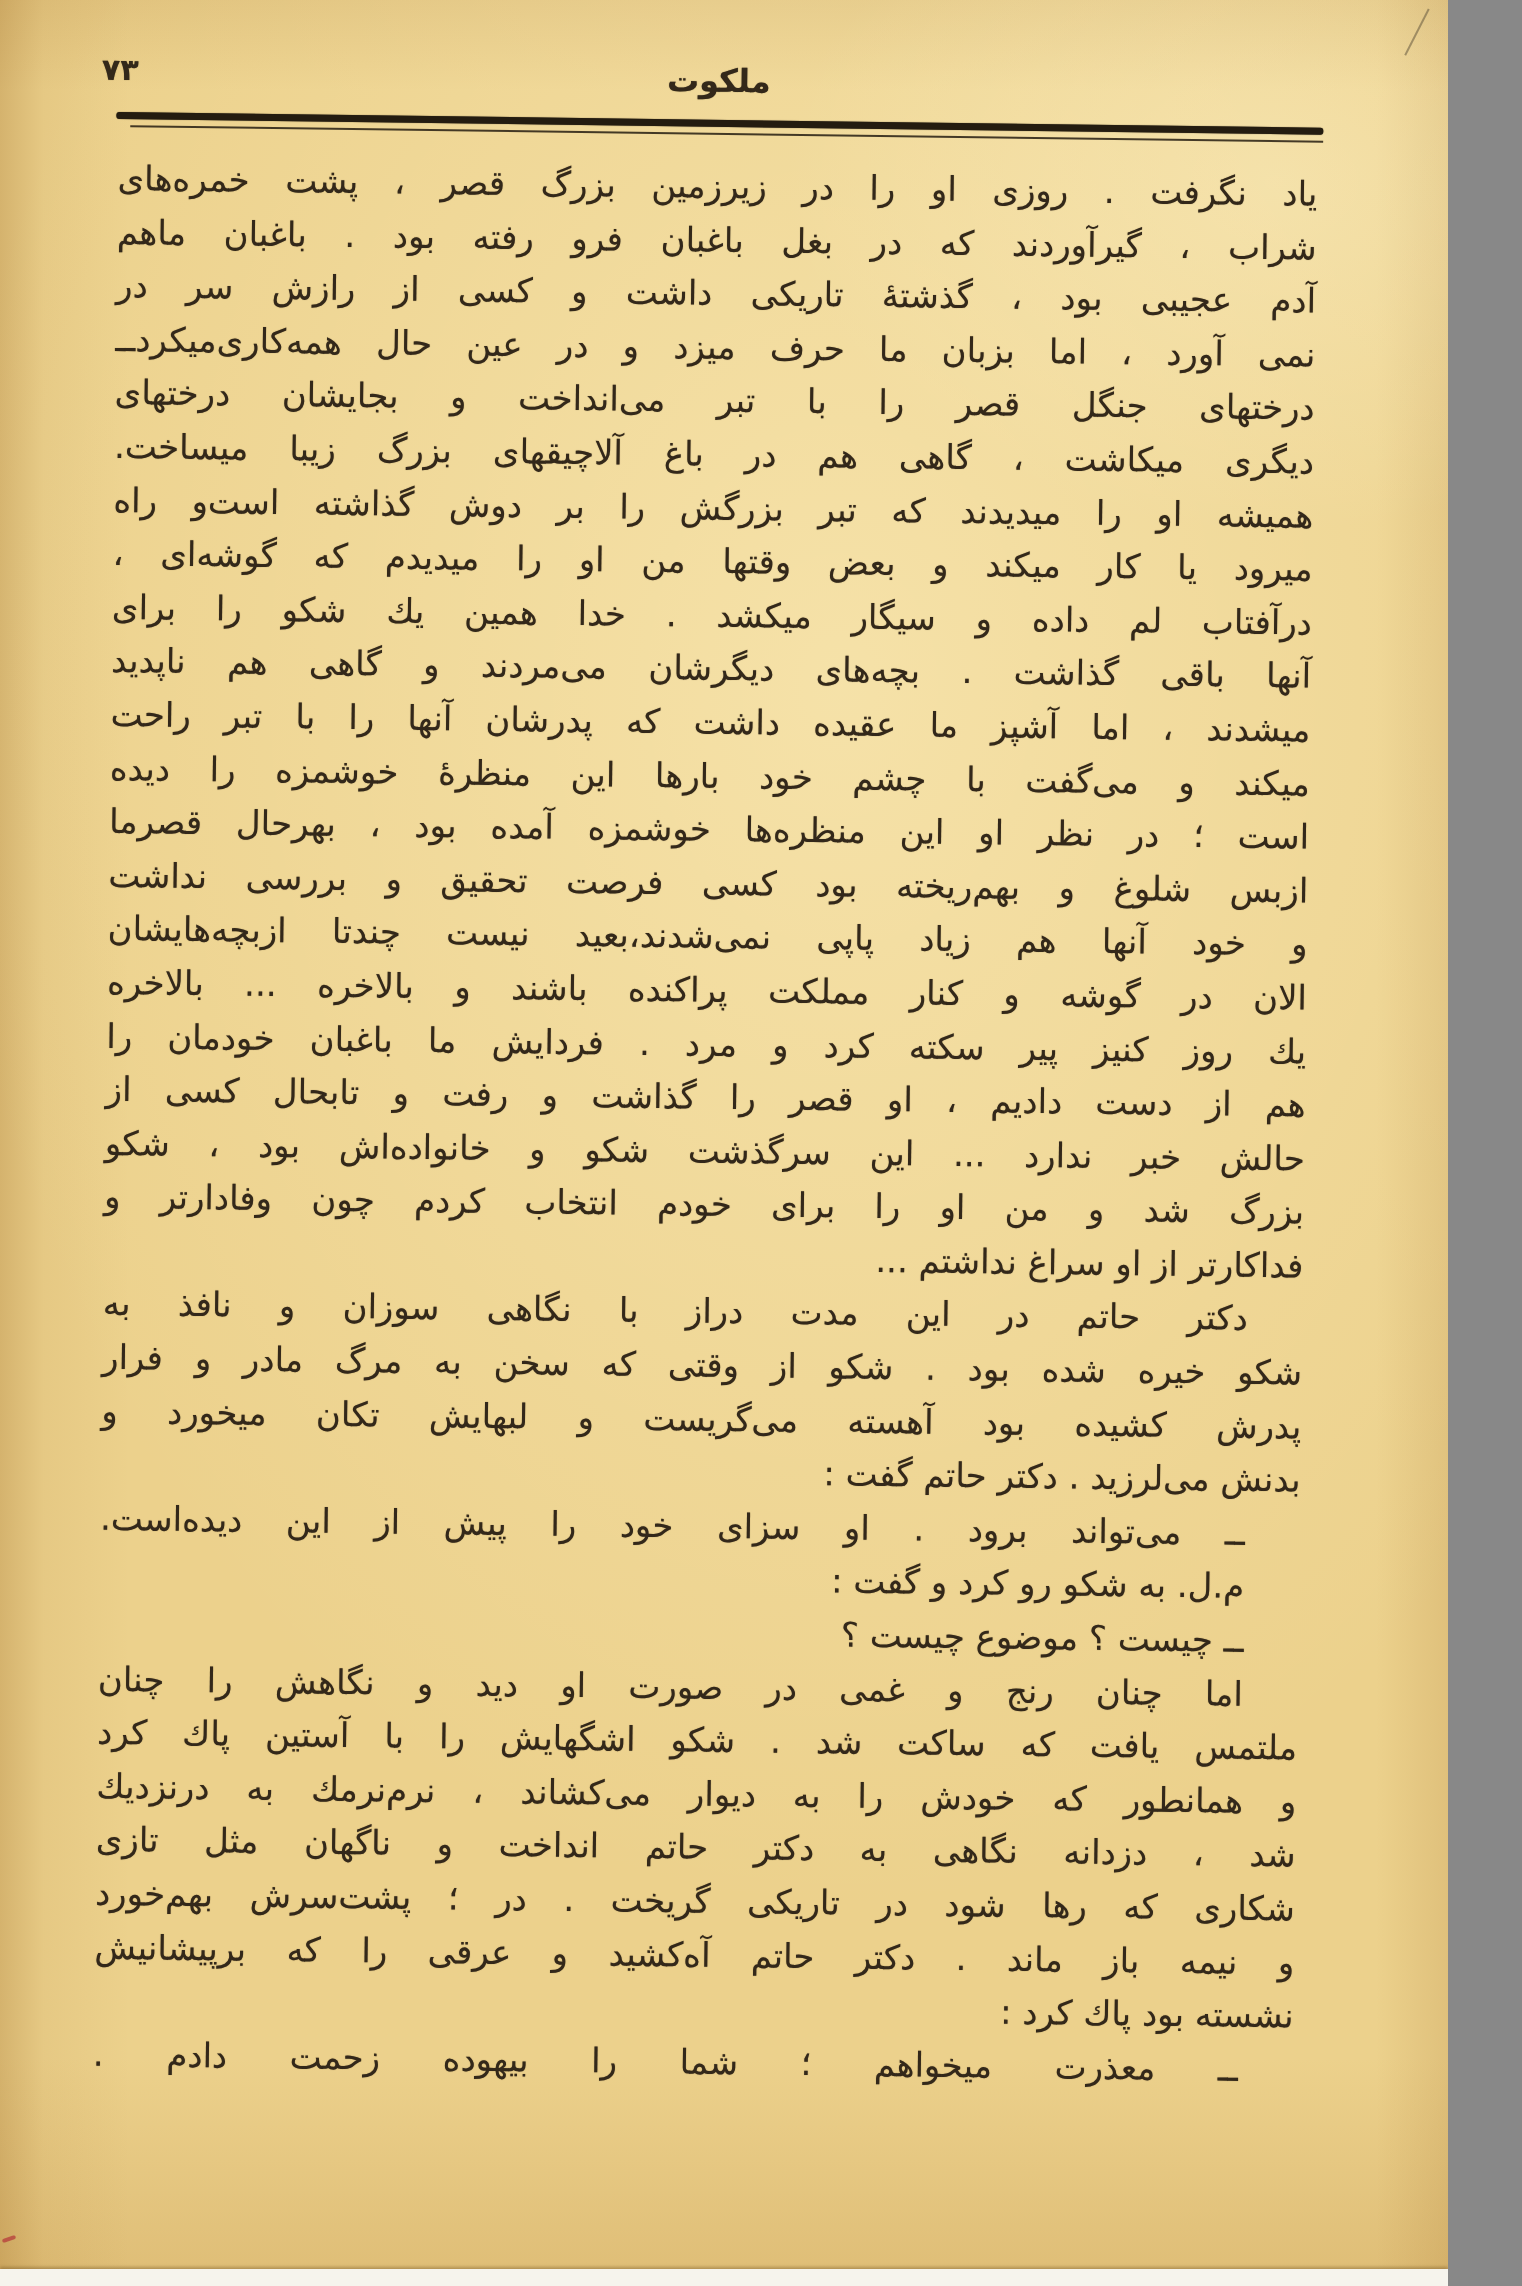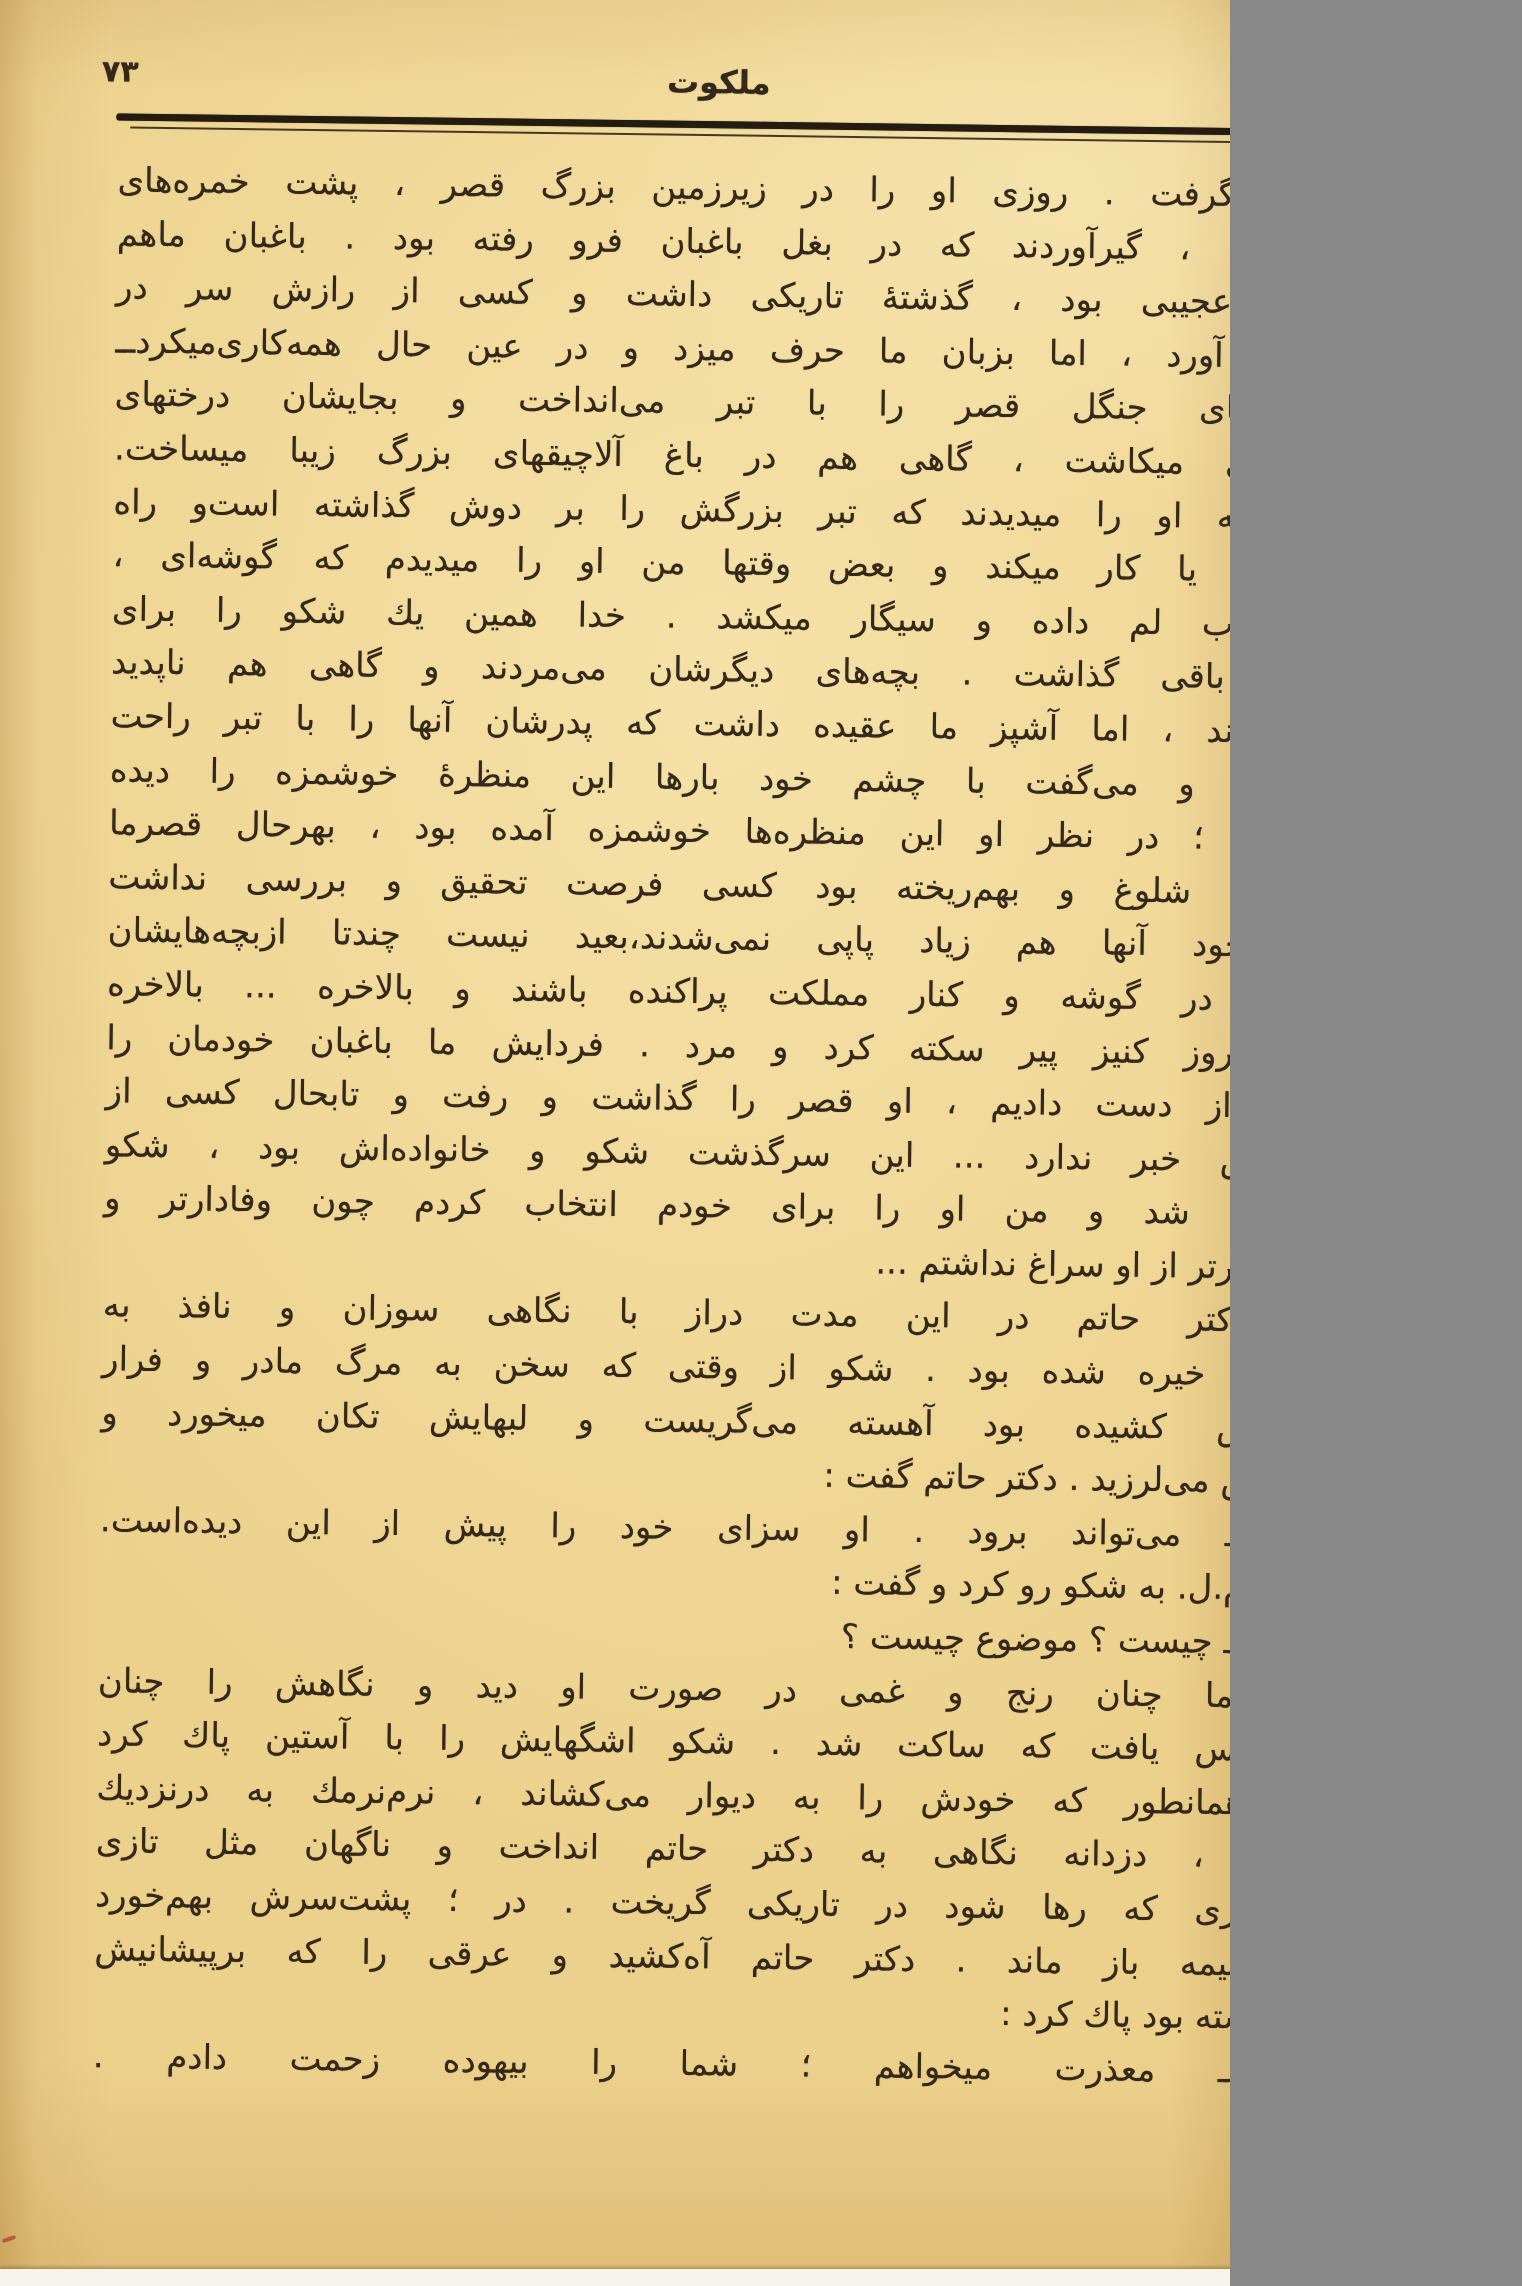--- a/index.html
+++ b/index.html
@@ -1,18 +1,18 @@
 <!DOCTYPE html>
 <html lang="fa" style="--paper: #ecd18c; --ink: #33281a; --rule: #241c10; --scanner-strip: #f6f4ed; --red-mark: #b84840;"><head>
 <meta charset="utf-8">
 <style>
   html,body{margin:0;padding:0;background:#888;}
   .page{
     position:relative;
-    width:1230px;height:2286px;
+    width:1448px;height:2286px;
     overflow:hidden;
     font-family:"DejaVu Sans",sans-serif;
     background:
       radial-gradient(ellipse 1250px 1700px at 58% 30%, rgba(255,242,196,0.50), rgba(255,242,196,0) 72%),
       radial-gradient(ellipse 700px 500px at 88% 8%, rgba(255,246,210,0.35), rgba(255,246,210,0) 70%),
       linear-gradient(to right, rgba(146,92,22,0.26), rgba(146,92,22,0.07) 3%, rgba(146,92,22,0) 9%),
       linear-gradient(to left, rgba(146,92,22,0.14), rgba(146,92,22,0) 5%),
       linear-gradient(to bottom, rgba(146,92,22,0.12), rgba(146,92,22,0) 4%),
       linear-gradient(to top, rgba(168,108,28,0.20), rgba(168,108,28,0) 10%),
       var(--paper,#ecd18c);

